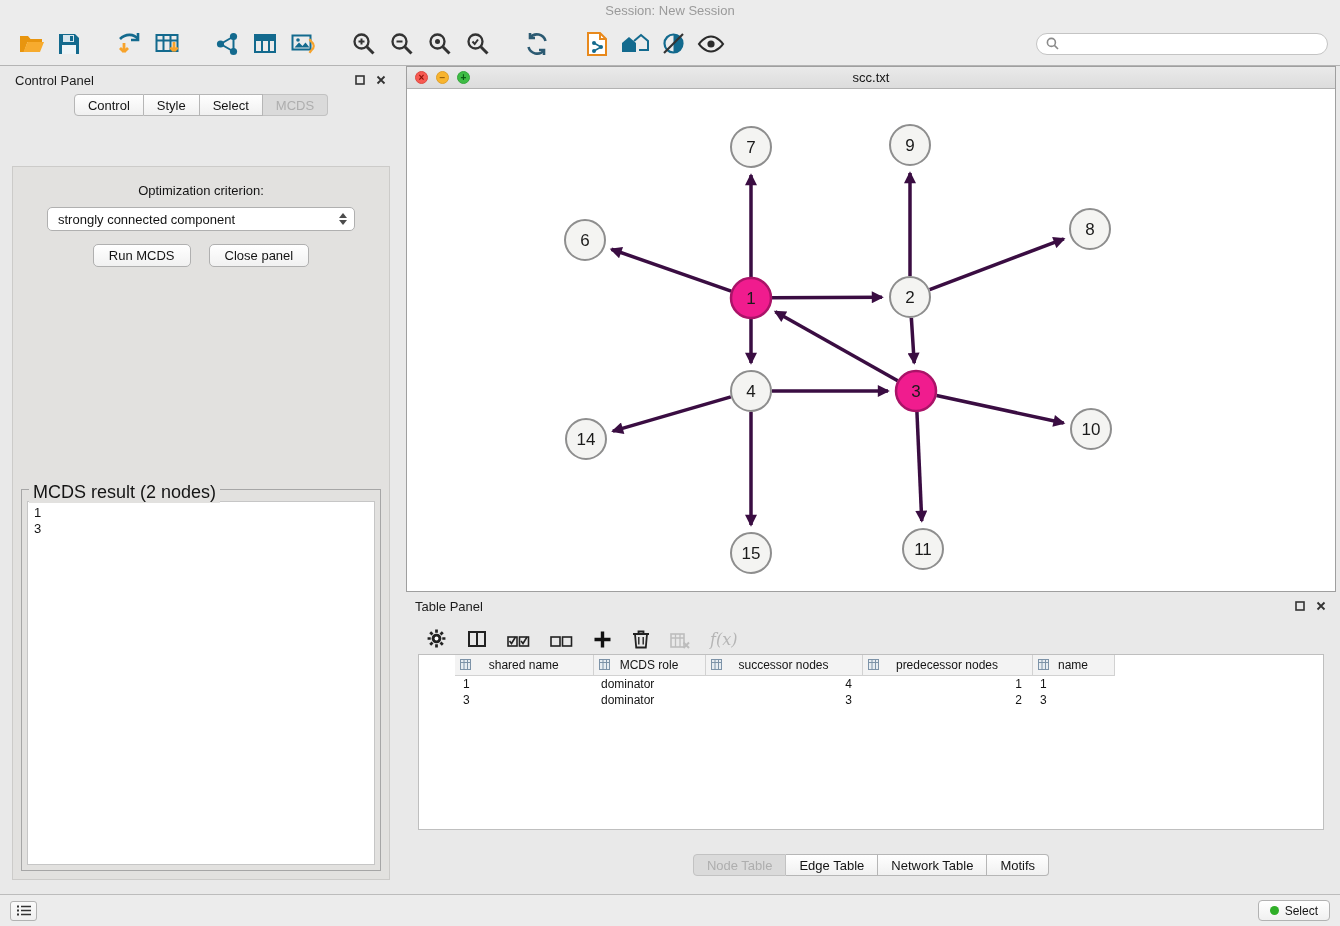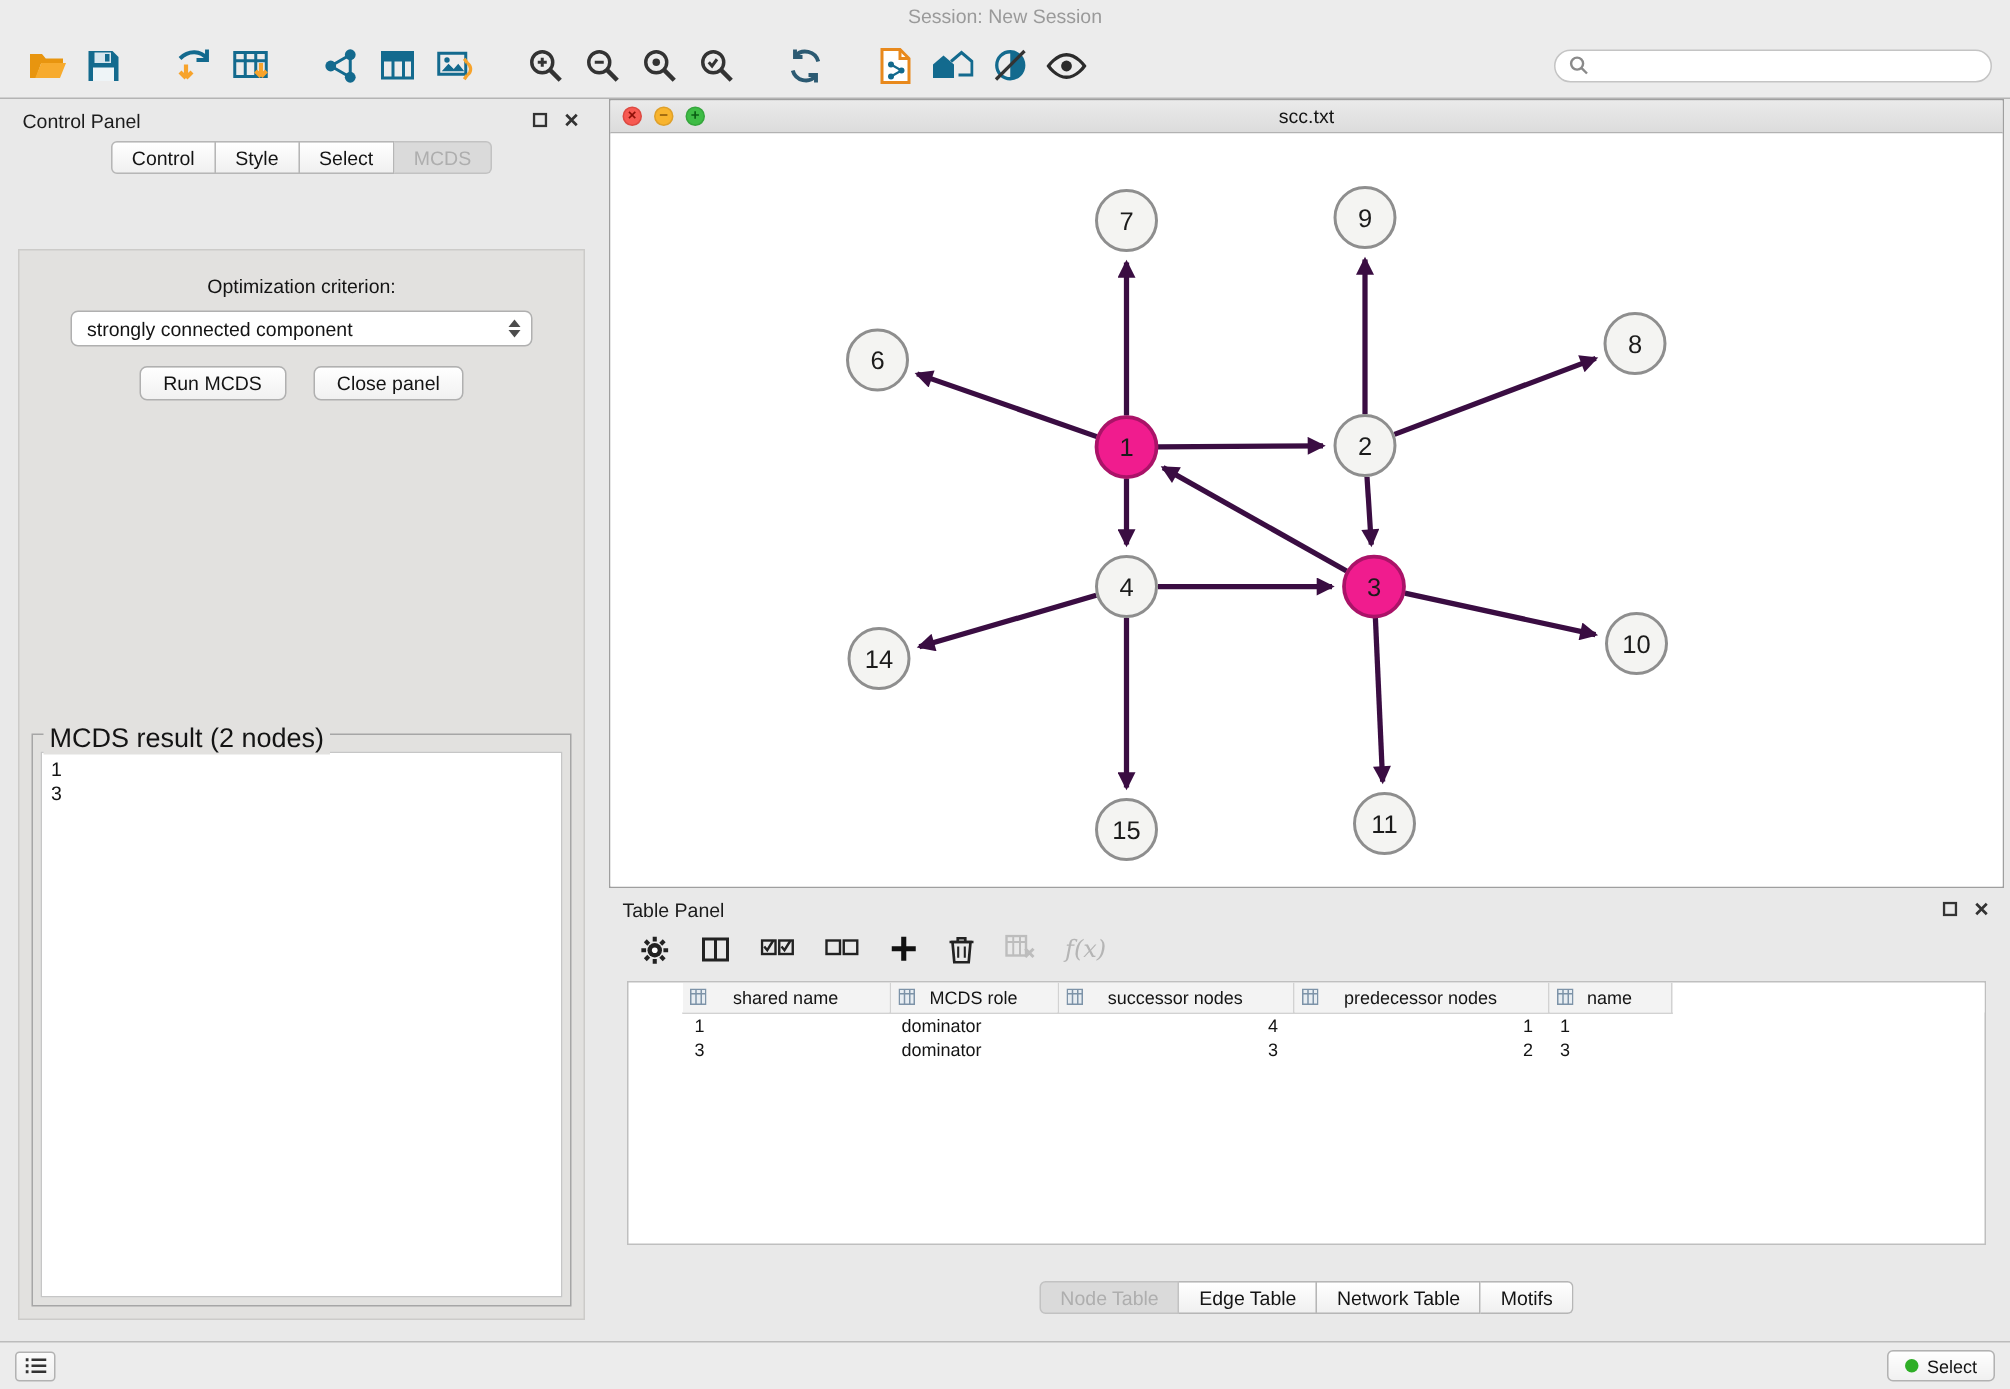--- a/index.html
+++ b/index.html
@@ -70,21 +70,21 @@
   .light { width:13px; height:13px; border-radius:50%; margin-right:8px; font-size:10px;
     line-height:11px; text-align:center; font-weight:700; cursor:default; }
   .light.close    { background:#f75a52; color:#8e1008; border:1px solid #dd4a42; }
   .light.minimize { background:#f8b42e; color:#95600c; border:1px solid #dfa02a; }
   .light.zoom     { background:#3ebc45; color:#0a5d13; border:1px solid #35a63c; }
   #graph-canvas { position:absolute; top:22px; left:0; right:0; bottom:0; background:#fff; }
   #graph-svg text { font-family:"Liberation Sans", sans-serif; }
   
   #table-panel { position:absolute; left:406px; top:594px; width:930px; height:298px; }
   #tp-toolbar { height:36px; display:flex; align-items:center; padding-left:20px; gap:20px; }
-  .tp-tool { background:none; border:none; display:flex; align-items:flex-start; justify-content:center;
+  .tp-tool { background:none; border:none; display:flex; align-items:flex-end; justify-content:center;
     height:26px; padding:0; cursor:default; }
   #fx-label { font-family:"DejaVu Serif", serif; font-style:italic; font-size:16px; color:#b5b5b5; }
   #tp-table-wrap { margin:0 12px; height:176px; background:#fff; border:1px solid #bfbfbf; overflow:hidden; }
   #tp-table { border-collapse:collapse; table-layout:fixed; font-size:12px; width:100%;margin-left:36px; }
   #tp-table th { height:20px; background:#f3f3f3; border:1px solid #d2d2d2; border-top:none;
     font-weight:normal; position:relative; text-align:center; color:#141414; }
   #tp-table th:first-child { border-left:none; }
   #tp-table th svg { position:absolute; left:5px; top:4px; }
   #tp-table th.filler { background:#fff; border:none; width:auto; }
   #tp-table td { height:16px; padding:0 8px; white-space:nowrap; color:#141414; line-height:16px; }

